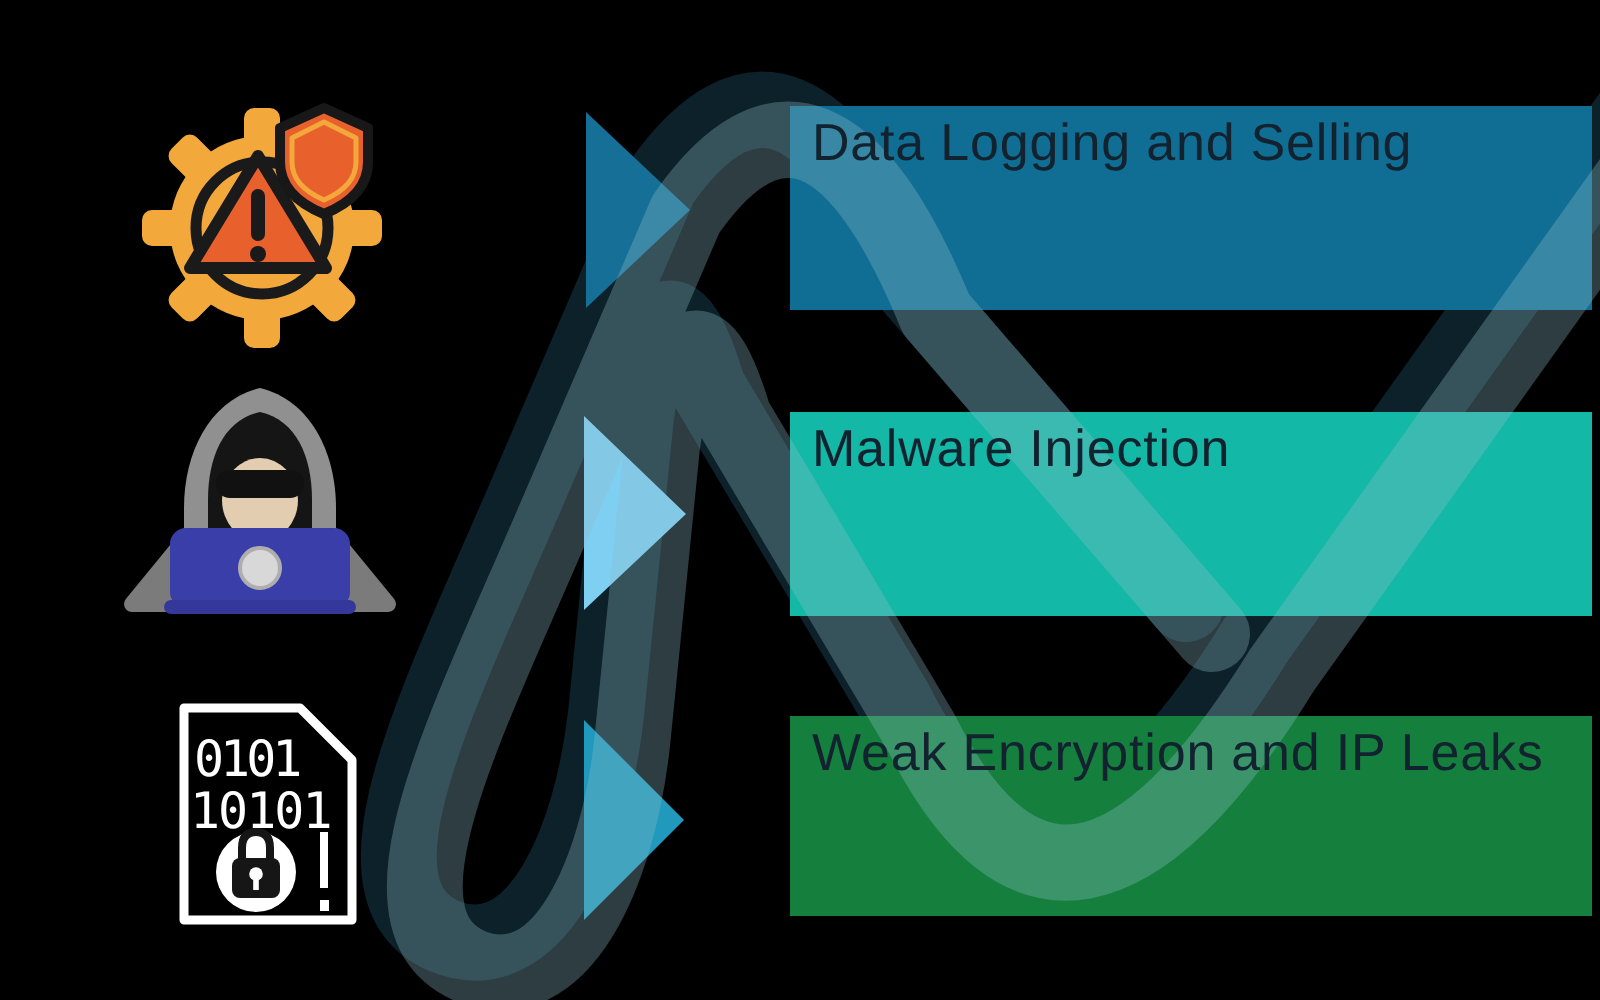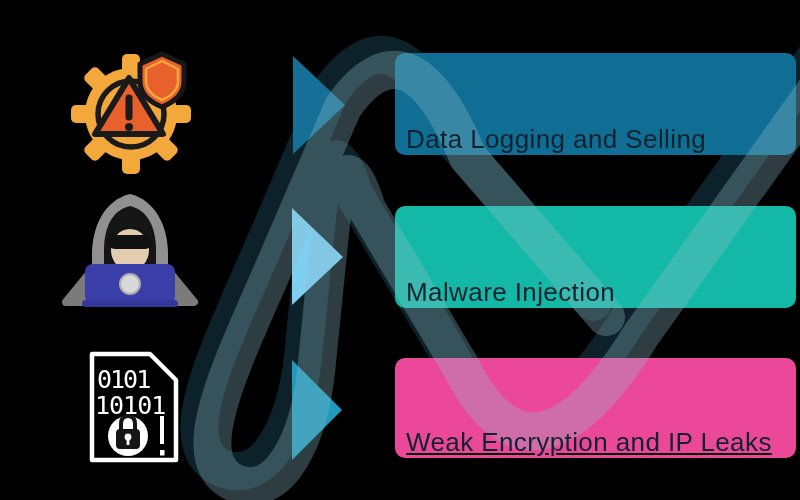--- a/index.html
+++ b/index.html
@@ -9,27 +9,27 @@
     background:#000;
     overflow:hidden;
     font-family:"Liberation Sans", sans-serif;
   }
   .stage svg{display:block;}
   .scene{position:absolute;left:0;top:0;}
   .echo-layer{position:absolute;left:0;top:0;pointer-events:none;}
   .bar{
     position:absolute;
     left:395px;width:401px;
-    display:flex;align-items:flex-end;
+    display:flex;align-items:flex-start;
     box-sizing:border-box;
-    padding-left:11px;padding-top:3px;border-radius:10px;
+    padding-left:11px;padding-top:3px;
   }
   .bar-1{top:53px;height:102px;background:#106E94;}
   .bar-2{top:206px;height:102px;background:#14b8a6;}
-  .bar-3{top:358px;height:100px;background:#ec4899;text-decoration:underline;}
+  .bar-3{top:358px;height:100px;background:#15803d;}
   .bar-label{
     position:relative;z-index:4;
     font-size:26px;letter-spacing:.4px;
     color:#12232F;
     white-space:nowrap;
   }
   .doc-binary{
     font-family:"DejaVu Sans Mono", monospace;
     fill:#ffffff;
   }

